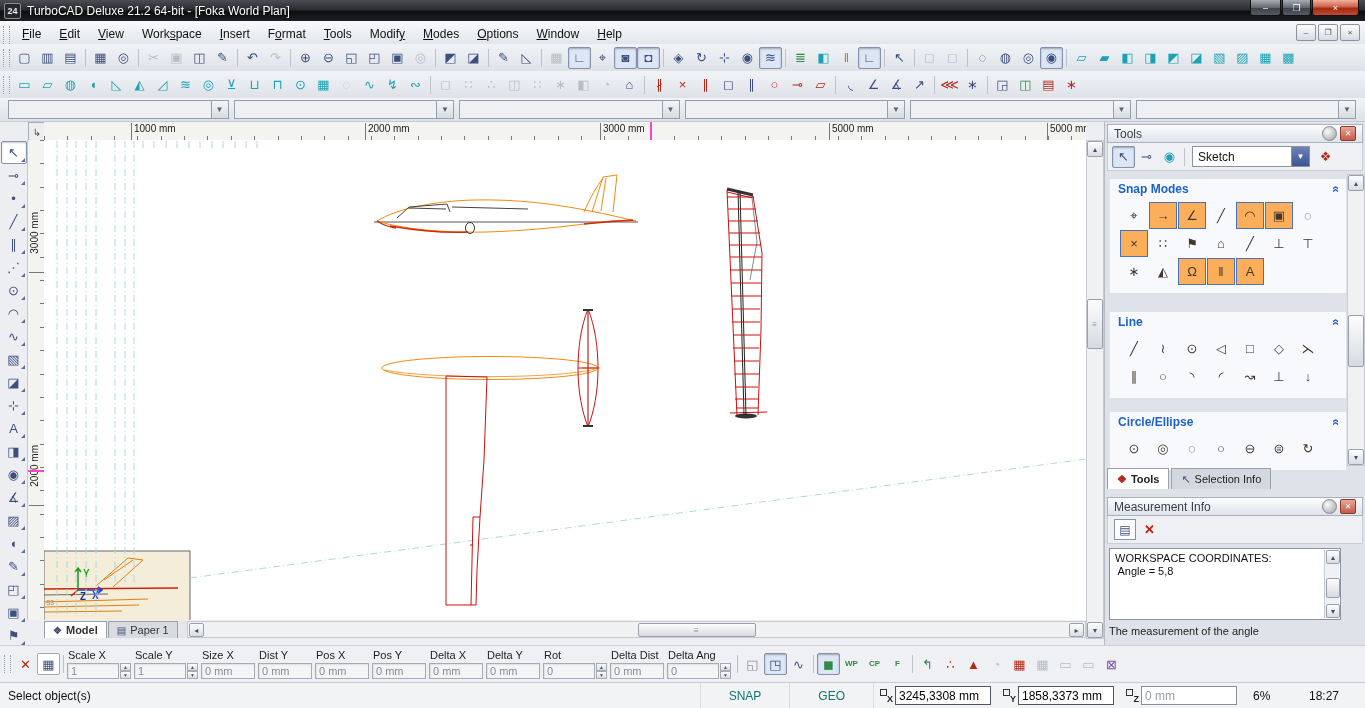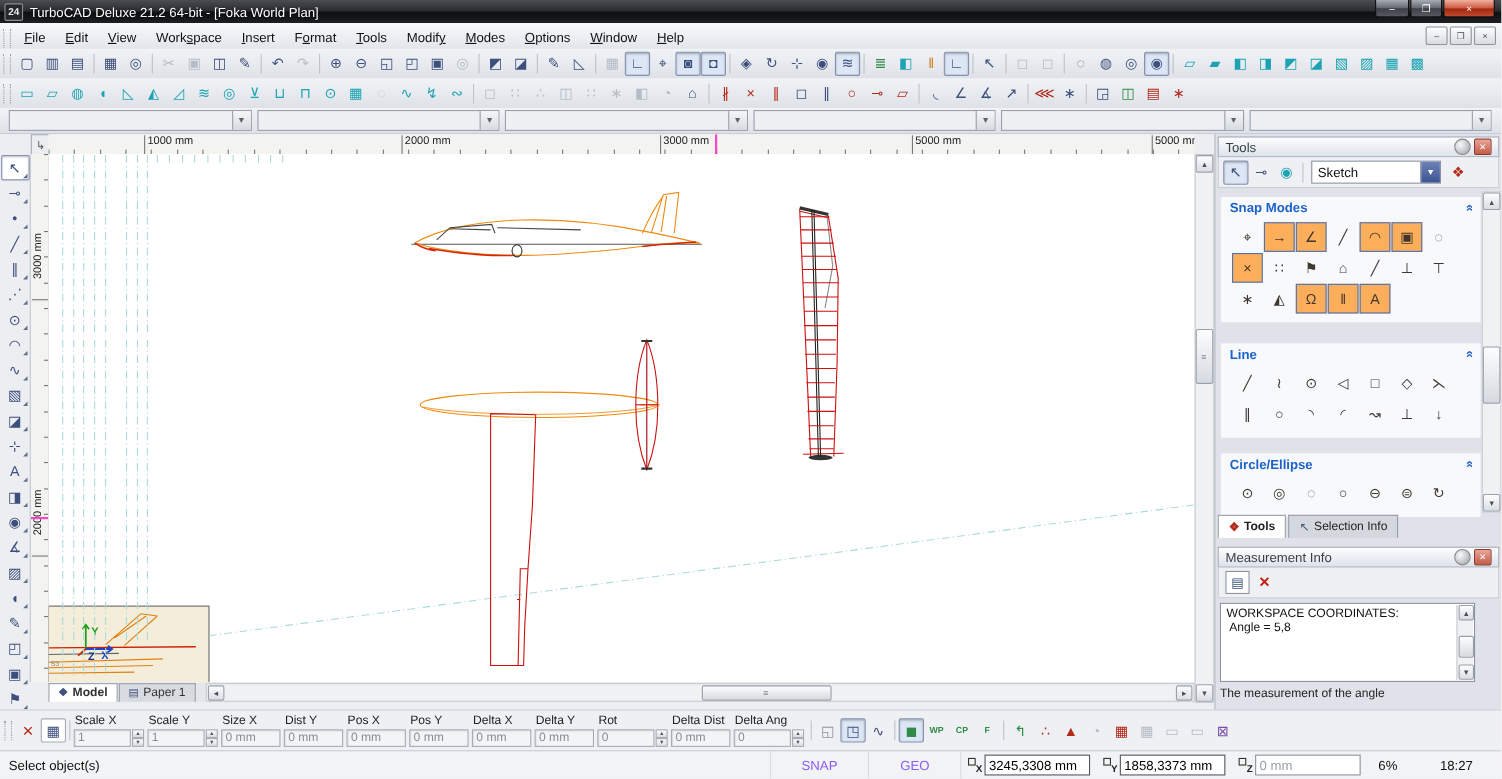--- a/index.html
+++ b/index.html
@@ -121,21 +121,21 @@
   .fval{border:1px solid #a6abb4;background:#f3f4f6;color:#878c95;font-size:11px;display:flex;align-items:center;
     padding:0 3px;flex:1;box-shadow:inset 1px 1px 1px rgba(0,0,0,.08)}
   .spin{width:11px;display:flex;flex-direction:column;margin-left:1px}
   .spin span{flex:1;border:1px solid #a6abb4;background:linear-gradient(#fbfcfd,#d9dde3);font-size:5px;color:#555;
     display:flex;align-items:center;justify-content:center}
   
   .sbar{left:0;top:682px;width:1365px;height:26px;background:#f2f3f5;border-top:1px solid #c9cdd3;
     display:flex;align-items:center;box-sizing:border-box;font-size:12px;color:#111}
   .smsg{padding-left:8px}
   .sright{margin-left:auto;display:flex;align-items:center;height:100%}
-  .stgl{padding:0 28px;border-left:1px solid #d8dbdf;height:100%;display:flex;align-items:center;color:#8b5cf6}
+  .stgl{padding:0 28px;border-left:1px solid #d8dbdf;height:100%;display:flex;align-items:center;color:#0f766e}
   .axgrp{display:flex;align-items:center;margin:0 6px}
   .axi{position:relative;width:13px;height:16px;margin-right:2px}
   .axi::before{content:"";position:absolute;left:0;top:1px;width:5px;height:5px;border:1px solid #333}
   .axi b{position:absolute;right:0;bottom:0;font-size:9px;font-weight:bold;color:#222}
   .axf{width:88px;height:17px;border:1px solid #50555c;background:#fff;display:flex;align-items:center;
     padding:0 3px;font-size:12px;color:#000}
   .axf.dz{color:#9aa0a8;border-color:#8b9097}
   .szoom{width:46px;text-align:left;padding-left:10px}
   .stime{width:56px;text-align:left;padding-left:10px}
 </style>

